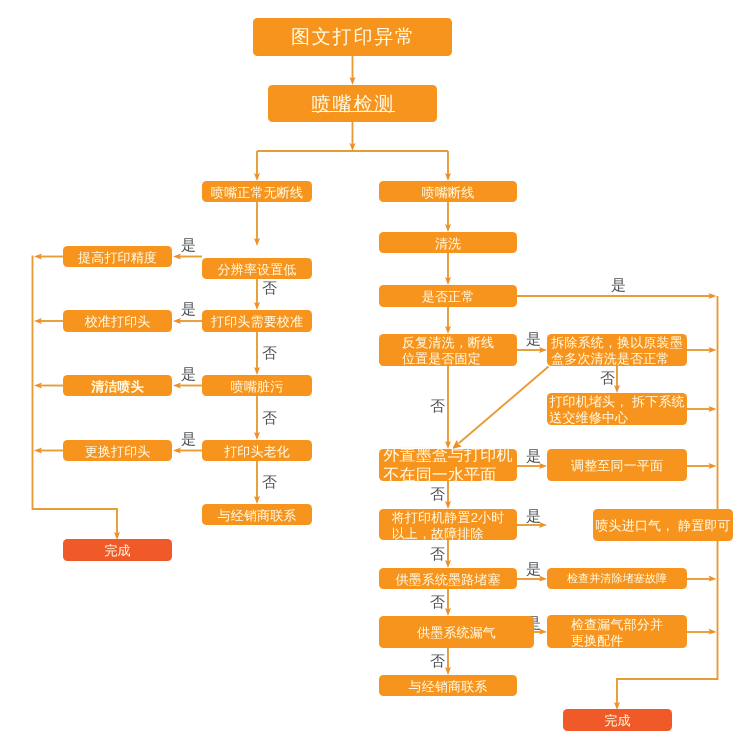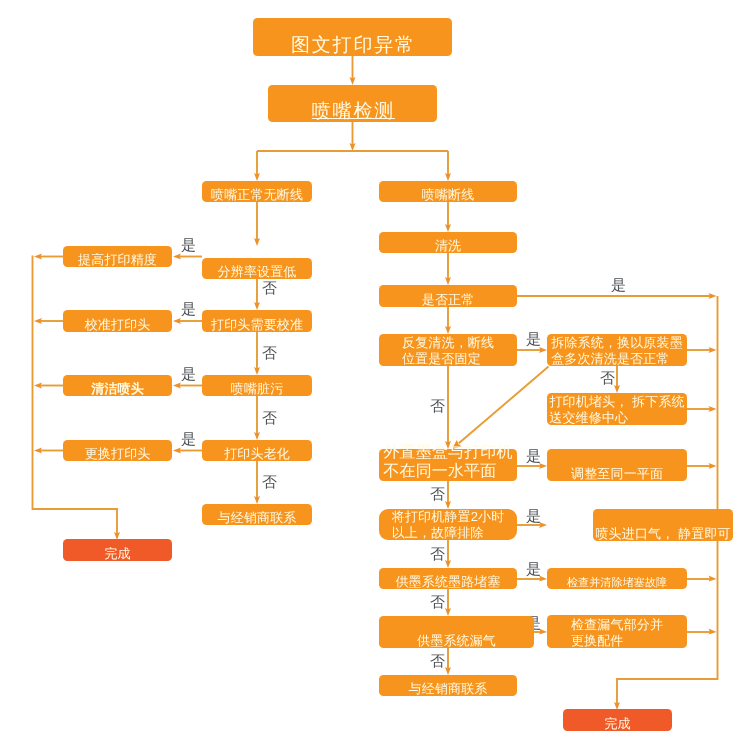--- a/index.html
+++ b/index.html
@@ -2,21 +2,21 @@
 <html><head>
 <meta charset="utf-8">
 <title>flowchart</title>
 <style>
   html,body{margin:0;padding:0;}
   body{width:750px;height:750px;background:#ffffff;overflow:hidden;-webkit-font-smoothing:antialiased;text-rendering:geometricPrecision;
        font-family:"Liberation Sans","DejaVu Sans",sans-serif;}
   #stage{position:relative;width:750px;height:750px;}
   svg.conn{position:absolute;left:0;top:0;width:750px;height:750px;}
   .node{position:absolute;white-space:pre-line;box-sizing:border-box;background:#f7941e;border-radius:4.5px;
-        color:#fffae3;display:flex;align-items:flex-end;justify-content:center;
+        color:#fffae3;display:flex;align-items:center;justify-content:center;
         line-height:1.22;letter-spacing:.15px;text-indent:.15px;}
   .node > span{text-align:left;display:inline-block;position:relative;top:1px;}
   .node.fin{background:#f05a28;border-radius:4.5px;}
 
   svg.conn path{fill:none;stroke:#e79c35;stroke-width:1.9;}
   svg.conn path.head{fill:#ef8f27;stroke:none;}
   .lbl{position:absolute;color:#4c5054;font-size:15px;line-height:1;white-space:nowrap;}
 </style>
 </head>
 <body>
@@ -149,21 +149,21 @@
   <div class="node" style="left:379px;top:285px;width:138px;height:22px;font-size:13px;"><span>是否正常</span></div>
   <div class="node" style="left:379px;top:334px;width:138px;height:32px;font-size:13px;"><span>反复清洗，断线
 位置是否固定</span></div>
   <div class="node" style="left:547px;top:334px;width:140px;height:32px;font-size:13px;"><span>拆除系统，换以原装墨
 盒多次清洗是否正常</span></div>
   <div class="node" style="left:547px;top:393px;width:140px;height:32px;font-size:13px;"><span>打印机堵头， 拆下系统
 送交维修中心</span></div>
   <div class="node" style="left:379px;top:449px;width:138px;height:32px;font-size:16px;"><span>外置墨盒与打印机
 不在同一水平面</span></div>
   <div class="node" style="left:547px;top:449px;width:140px;height:32px;font-size:13px;"><span>调整至同一平面</span></div>
-  <div class="node" style="left:379px;top:509px;width:138px;height:31px;font-size:13px;border-radius:9px;"><span>将打印机静置2小时
+  <div class="node" style="left:379px;top:509px;width:138px;height:31px;font-size:13px;"><span>将打印机静置2小时
 以上，故障排除</span></div>
   <div class="node" style="left:547px;top:509px;width:140px;height:32px;font-size:13px;margin-left:46px;"><span>喷头进口气， 静置即可</span></div>
   <div class="node" style="left:379px;top:568px;width:138px;height:21px;font-size:13px;"><span>供墨系统墨路堵塞</span></div>
   <div class="node" style="left:547px;top:568px;width:140px;height:21px;font-size:11px;"><span>检查并清除堵塞故障</span></div>
   <div class="node" style="left:379px;top:616px;width:155px;height:32px;font-size:13px;"><span>供墨系统漏气</span></div>
   <div class="node" style="left:547px;top:615px;width:140px;height:33px;font-size:13px;"><span>检查漏气部分并
 更换配件</span></div>
   <div class="node" style="left:379px;top:675px;width:138px;height:21px;font-size:13px;"><span>与经销商联系</span></div>
   <div class="node fin" style="left:563px;top:709px;width:109px;height:22px;font-size:13px;"><span>完成</span></div>
 

